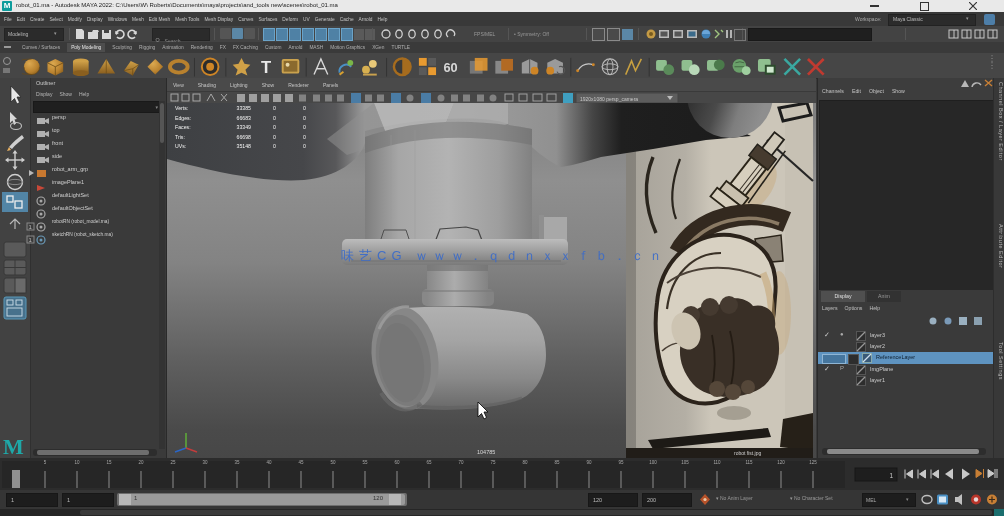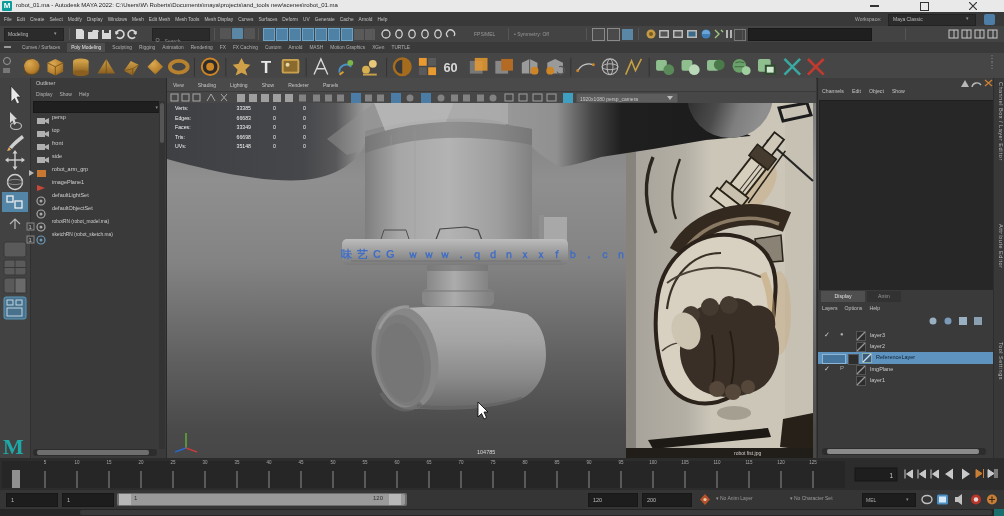--- a/index.html
+++ b/index.html
@@ -641,21 +641,21 @@
     </svg>
 
     <div class="abs" style="left:8px;top:26px;font-size:5.2px;color:#f2f2f2;line-height:9.6px;">
       <div><span style="display:inline-block;width:22px;">Verts:</span><span style="display:inline-block;width:54px;text-align:right;">33385</span><span style="display:inline-block;width:25px;text-align:right;">0</span><span style="display:inline-block;width:30px;text-align:right;">0</span></div>
       <div><span style="display:inline-block;width:22px;">Edges:</span><span style="display:inline-block;width:54px;text-align:right;">66683</span><span style="display:inline-block;width:25px;text-align:right;">0</span><span style="display:inline-block;width:30px;text-align:right;">0</span></div>
       <div><span style="display:inline-block;width:22px;">Faces:</span><span style="display:inline-block;width:54px;text-align:right;">33349</span><span style="display:inline-block;width:25px;text-align:right;">0</span><span style="display:inline-block;width:30px;text-align:right;">0</span></div>
       <div><span style="display:inline-block;width:22px;">Tris:</span><span style="display:inline-block;width:54px;text-align:right;">66698</span><span style="display:inline-block;width:25px;text-align:right;">0</span><span style="display:inline-block;width:30px;text-align:right;">0</span></div>
       <div><span style="display:inline-block;width:22px;">UVs:</span><span style="display:inline-block;width:54px;text-align:right;">35148</span><span style="display:inline-block;width:25px;text-align:right;">0</span><span style="display:inline-block;width:30px;text-align:right;">0</span></div>
     </div>
 
-    <div class="abs" style="left:174px;top:169px;font-size:11px;font-weight:bold;letter-spacing:5px;color:rgba(60,108,200,0.95);white-space:nowrap;">味艺CG&nbsp;ｗｗｗ．ｑｄｎｘｘｆｂ．ｃｎ</div>
+    <div class="abs" style="left:174px;top:169px;font-size:13px;font-weight:normal;letter-spacing:5px;color:rgba(60,108,200,0.95);white-space:nowrap;">味艺CG&nbsp;ｗｗｗ．ｑｄｎｘｘｆｂ．ｃｎ</div>
   </div>
 
   <div class="abs" id="rightpanel" style="left:817px;top:78px;width:187px;height:380px;background:#3d3d3d;border-left:1px solid #2a2a2a;">
 
     <svg class="abs" style="left:142px;top:1px;" width="34" height="9" viewBox="0 0 34 9">
       <path d="M1,8 L5,1 L9,8 Z" fill="#b8b8b8"></path>
       <path d="M12,8 a5,5 0 0 1 9,-2" fill="none" stroke="#b8b8b8" stroke-width="1.4"></path>
       <path d="M25,7 l7,-6 M25,1 l7,6" stroke="#c87f35" stroke-width="1.4"></path>
     </svg>
 

